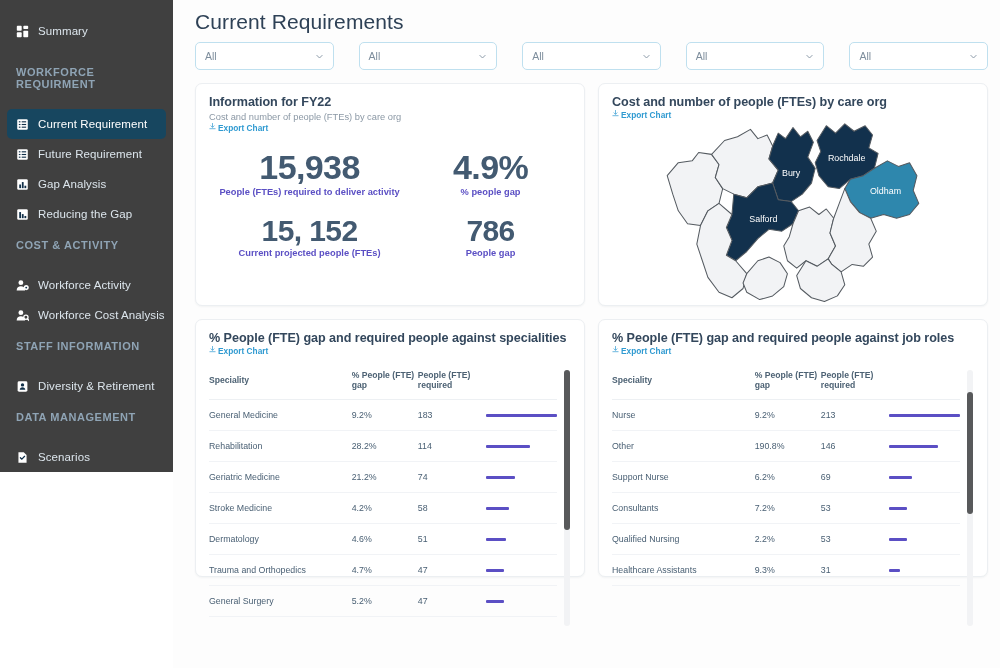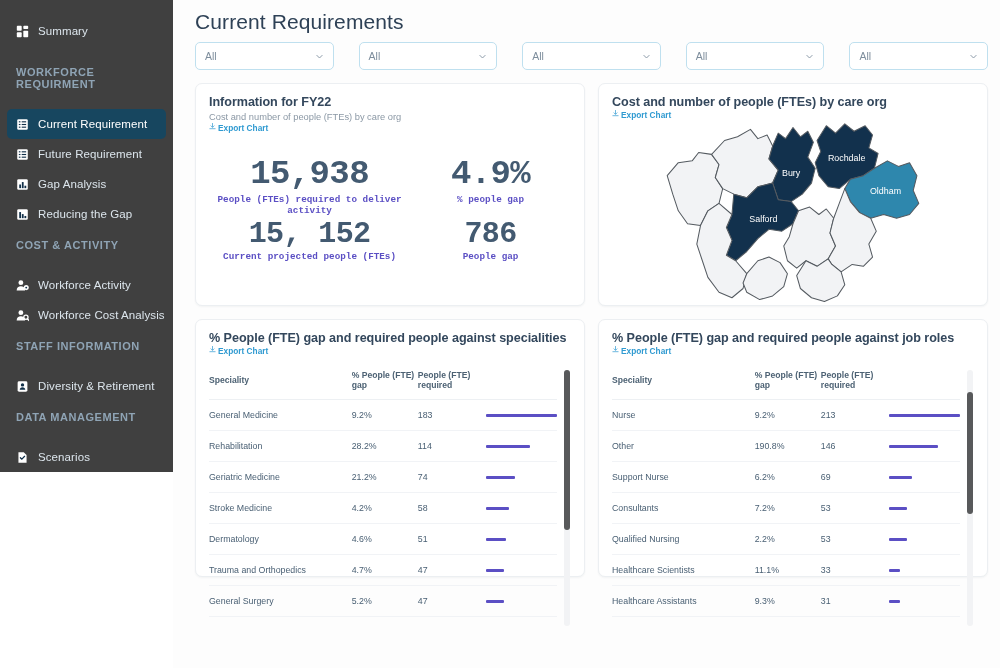--- a/index.html
+++ b/index.html
@@ -69,21 +69,21 @@
   .card-title { font-size: 12.6px; color: #33475c; font-weight: bold; letter-spacing: -.05px; }
   .card-sub { font-size: 9.3px; color: #8b98a5; margin-top: 3px; }
   .export {
     display: flex; align-items: flex-start; gap: 2px;
     font-size: 8.3px; color: #2f9ad1; font-weight: bold; cursor: pointer;
     white-space: nowrap; padding-top: 1px;
   }
   .export svg { display: block; }
 
   
-  .kpis { display: grid; grid-template-columns: 1.25fr 1fr; row-gap: 2px; margin-top: 23px; font-family: Liberation Mono, monospace; }
+  .kpis { display: grid; grid-template-columns: 1.25fr 1fr; row-gap: 18px; margin-top: 16px; }
   .kpi { text-align: center; }
   .kpi .num {
     font-size: 34px; font-weight: bold; color: #435a71; line-height: 1.08;
     letter-spacing: -.6px;
   }
   .kpi .num.small { font-size: 30px; }
   .kpi .lbl { font-size: 9.3px; font-weight: bold; color: #5b4fc4; margin-top: 1px; }
 
   
   .map-wrap { margin-top: 2px; display:flex; justify-content:center; }
@@ -531,28 +531,20 @@
                 </tr>
                 <tr>
                   <td>Qualified Nursing</td>
                   <td class="num">2.2%</td>
                   <td class="num">53</td>
                   <td class="barcell">
                     <div class="bar" style="width: 25%;"></div>
                   </td>
                 </tr>
                 <tr>
-                  <td>Healthcare Scientists</td>
-                  <td class="num">11.1%</td>
-                  <td class="num">33</td>
-                  <td class="barcell">
-                    <div class="bar" style="width: 16%;"></div>
-                  </td>
-                </tr>
-                <tr>
                   <td>Healthcare Assistants</td>
                   <td class="num">9.3%</td>
                   <td class="num">31</td>
                   <td class="barcell">
                     <div class="bar" style="width: 15%;"></div>
                   </td>
                 </tr>
               </tbody>
           </table>
           <div class="vtrack"></div>

